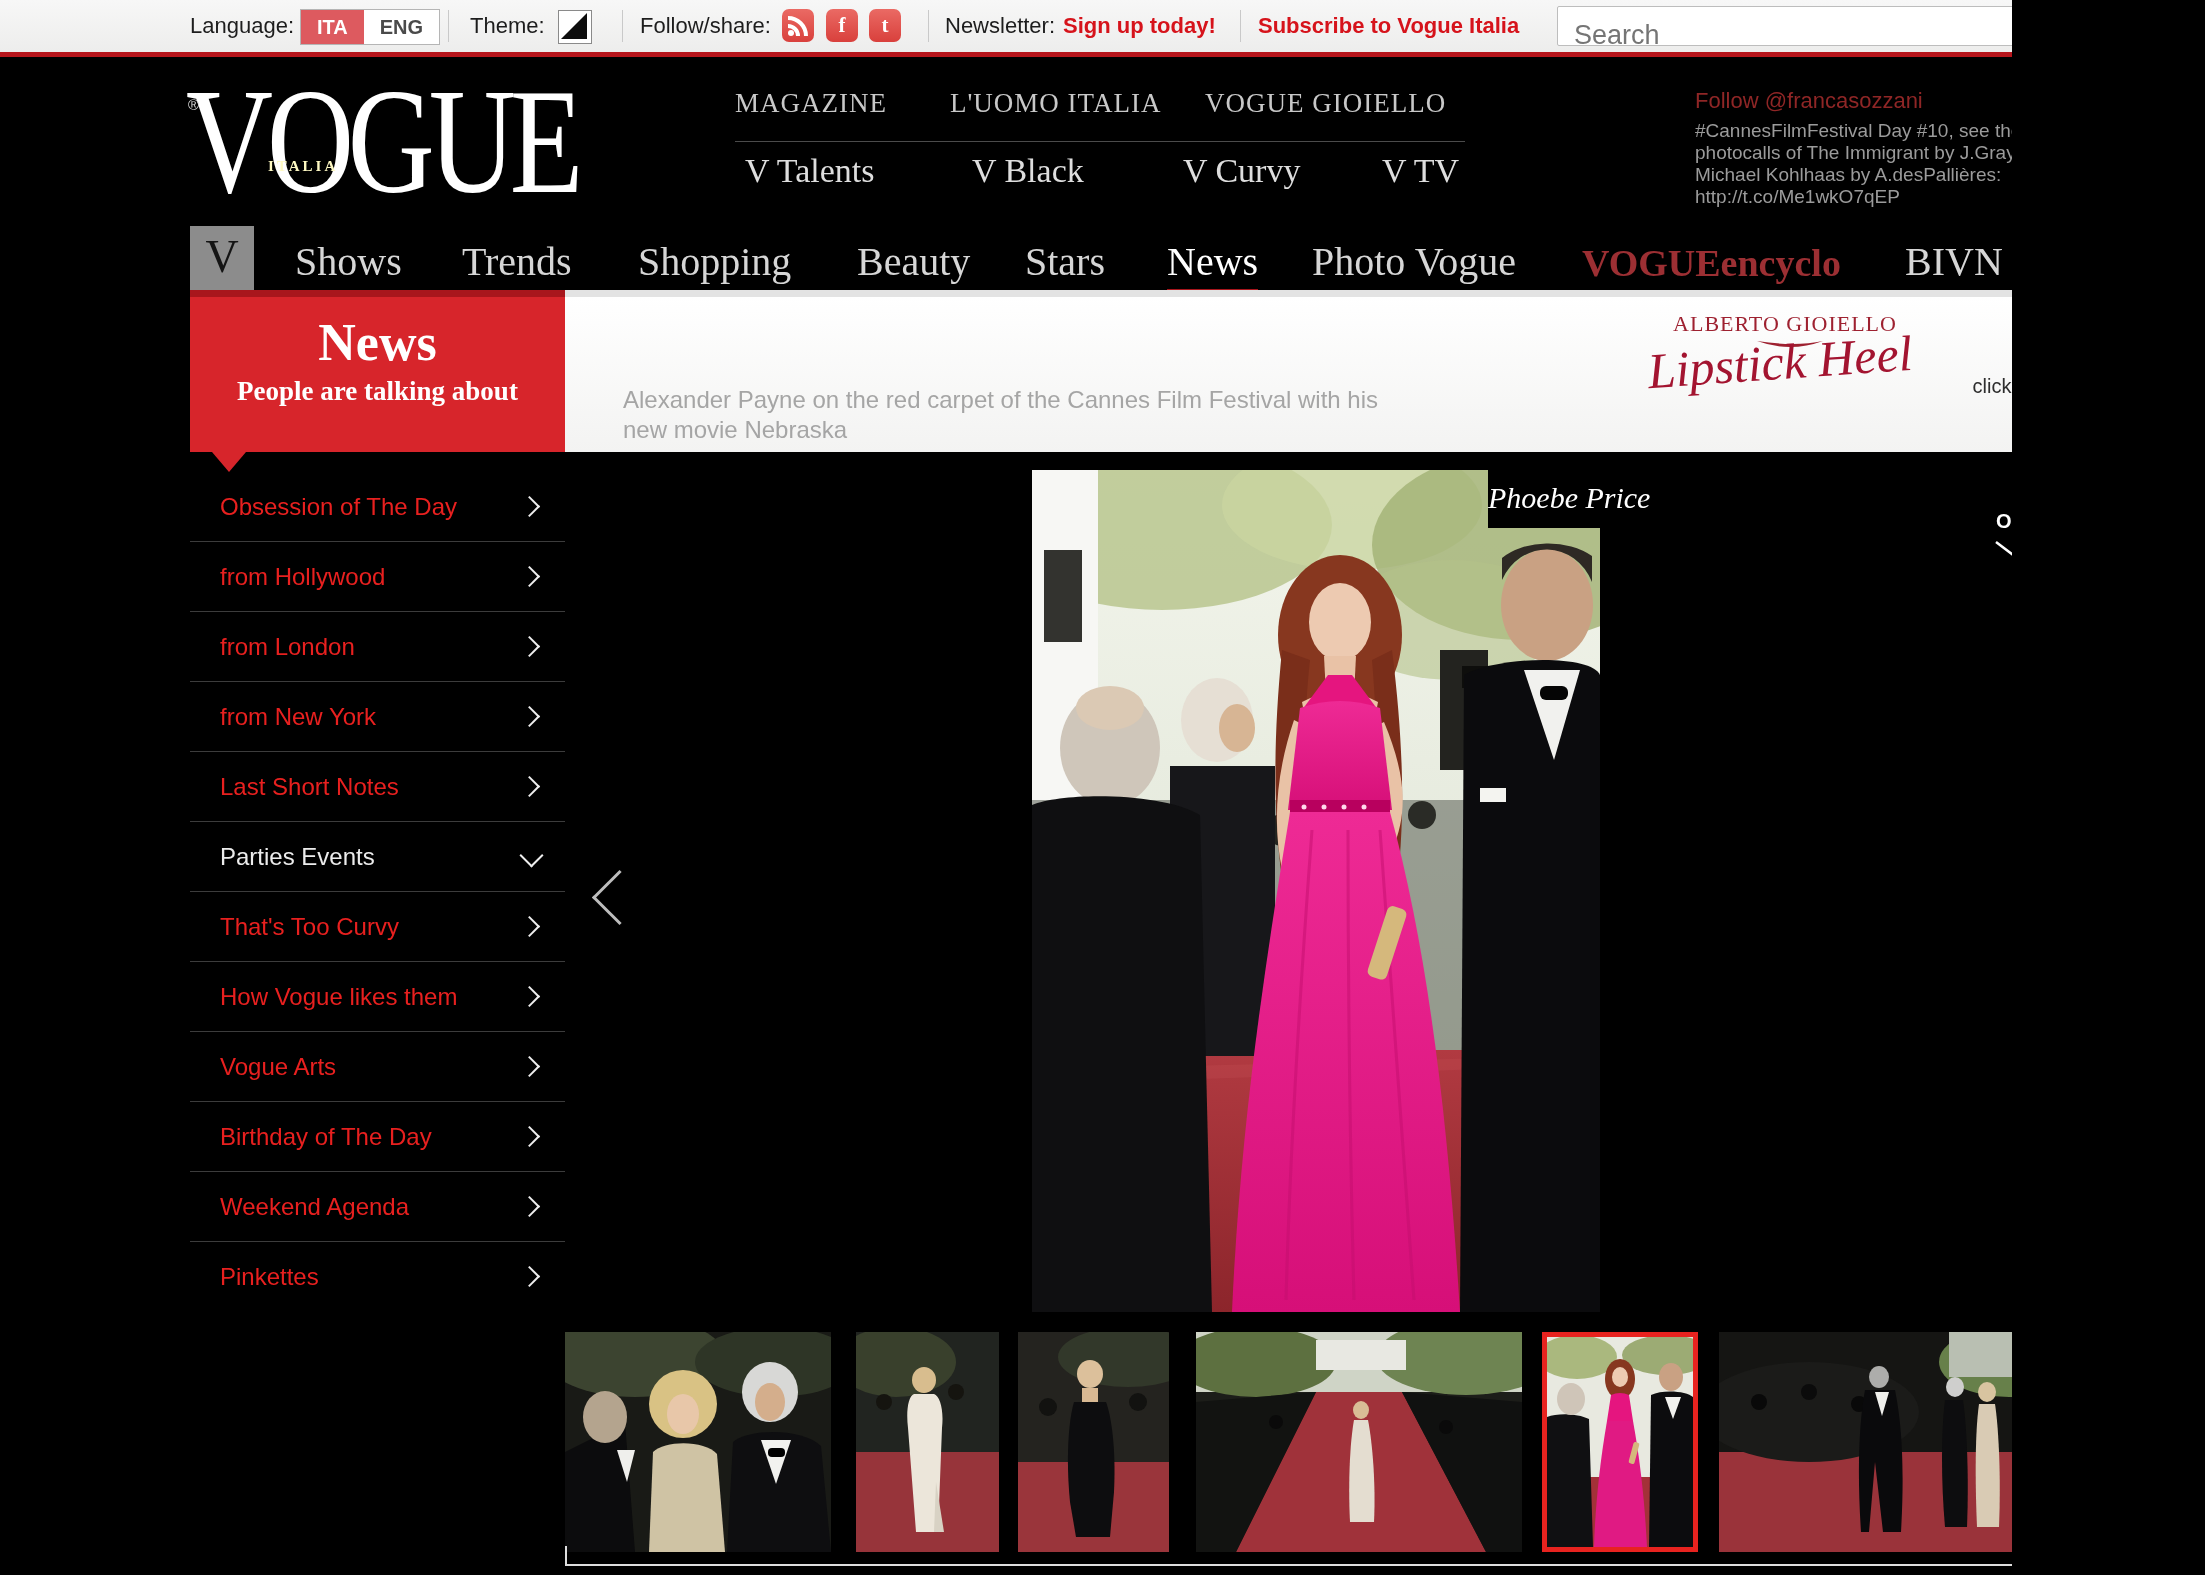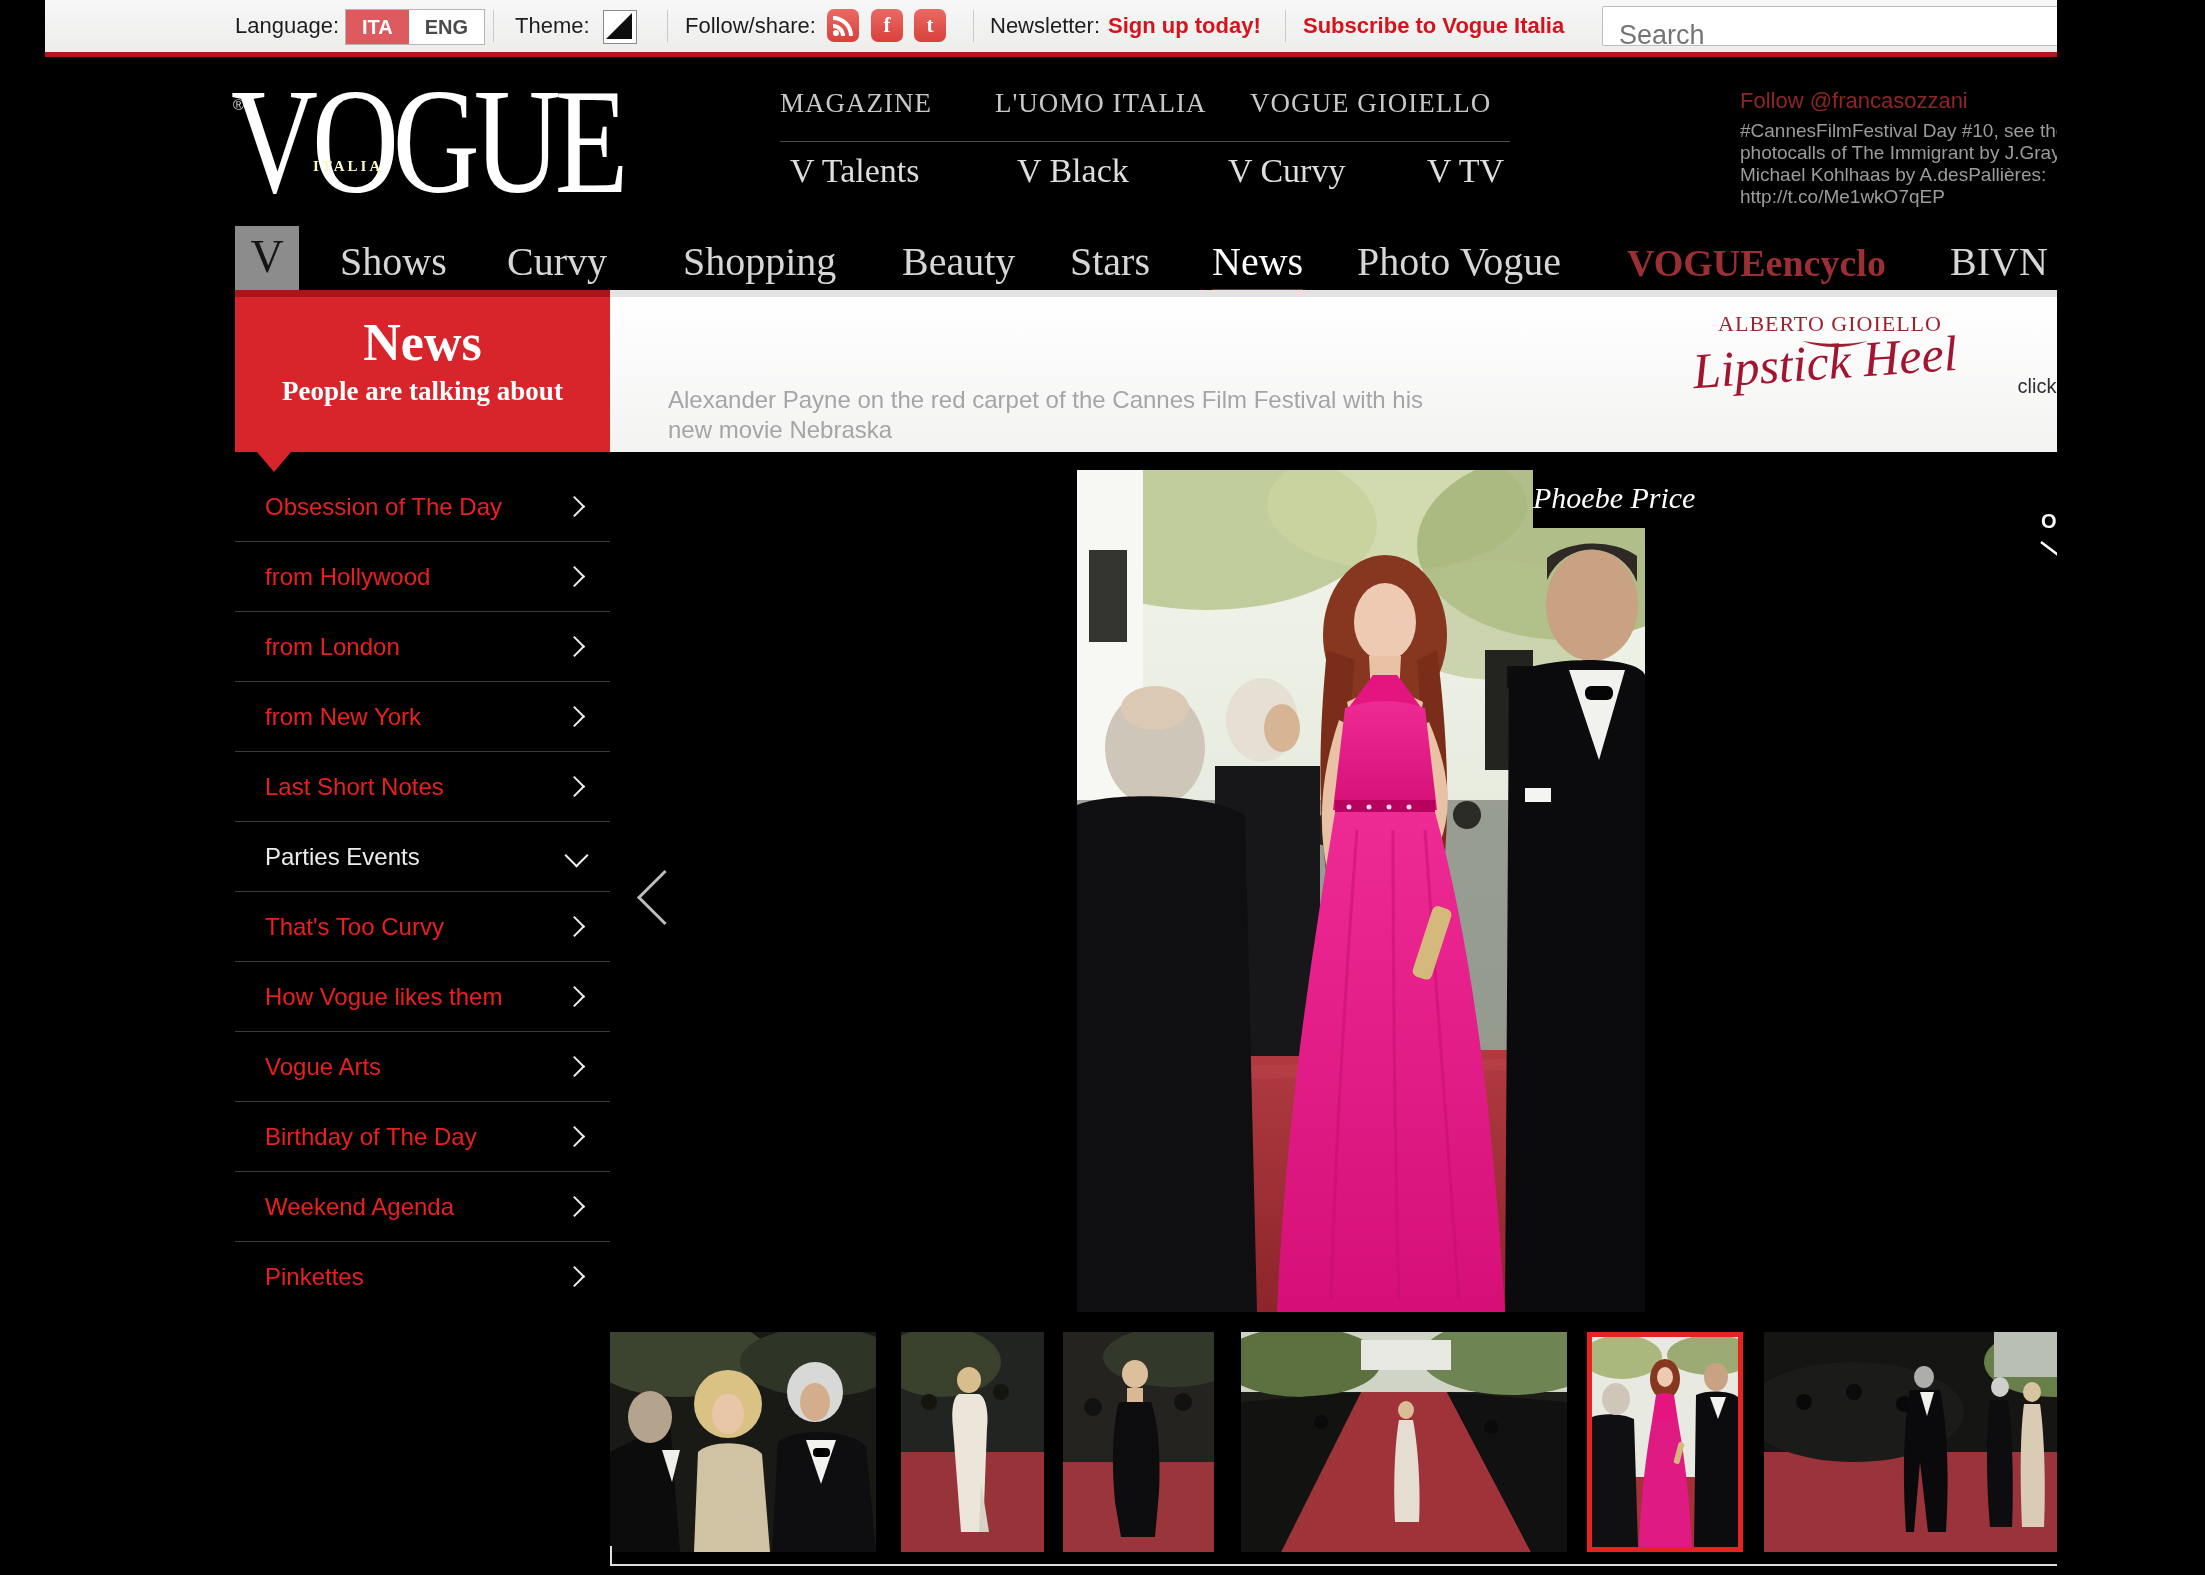--- a/index.html
+++ b/index.html
@@ -1,17 +1,17 @@
 <!DOCTYPE html>
 <html><head>
 <meta charset="utf-8">
 <style>
   html,body{margin:0;padding:0;background:#000;}
   #page{position:relative;width:2012px;height:1575px;background:#000;overflow:hidden;
-        font-family:"Liberation Sans",sans-serif;margin-left:45px;}
+        font-family:"Liberation Sans",sans-serif;}
   .abs{position:absolute;}
 
   
   #topbar{left:0;top:0;width:2205px;height:52px;background:linear-gradient(#f7f7f7,#ededec);}
   #topbar-red-line{left:0;top:52px;width:2205px;height:5px;background:#b6151c;}
   .tb-label{top:0;height:52px;line-height:52px;font-size:22px;color:#1d1d1d;}
   .tb-divider{top:10px;width:1px;height:32px;background:#c9c9c9;}
   #lang-toggle{left:300px;top:9px;height:34px;border:1px solid #b5b5b5;background:#fff;display:flex;}
   .lang-btn{height:34px;line-height:34px;padding:0 16px;font-size:20px;font-weight:bold;}
   .lang-btn.active{background:#dd5a5f;color:#fff;}
@@ -163,21 +163,21 @@
   <span class="abs mrow2" style="left:1183px">V Curvy</span>
   <span class="abs mrow2" style="left:1382px">V TV</span>
 
   <div id="twitter-block" class="abs">
     <div id="tw-follow">Follow @francasozzani</div>
     <div id="tw-text">#CannesFilmFestival Day #10, see the photocalls of The Immigrant by J.Gray and Michael Kohlhaas by A.desPallières: http://t.co/Me1wkO7qEP</div>
   </div>
 
   <div id="v-tab" class="abs">V</div>
   <span class="abs nav-item" style="left:295px">Shows</span>
-  <span class="abs nav-item" style="left:462px">Curvy</span>
+  <span class="abs nav-item" style="left:462px">Trends</span>
   <span class="abs nav-item" style="left:638px">Shopping</span>
   <span class="abs nav-item" style="left:857px">Beauty</span>
   <span class="abs nav-item" style="left:1025px">Stars</span>
   <span class="abs nav-item active" style="left:1167px">News</span>
   <span class="abs nav-item" style="left:1312px">Photo Vogue</span>
   <span class="abs nav-item accent" style="left:1582px">VOGUEencyclo</span>
   <span class="abs nav-item" style="left:1905px">BIVN</span>
   <div id="bar-red" class="abs"></div>
   <div id="bar-light" class="abs"></div>
 

